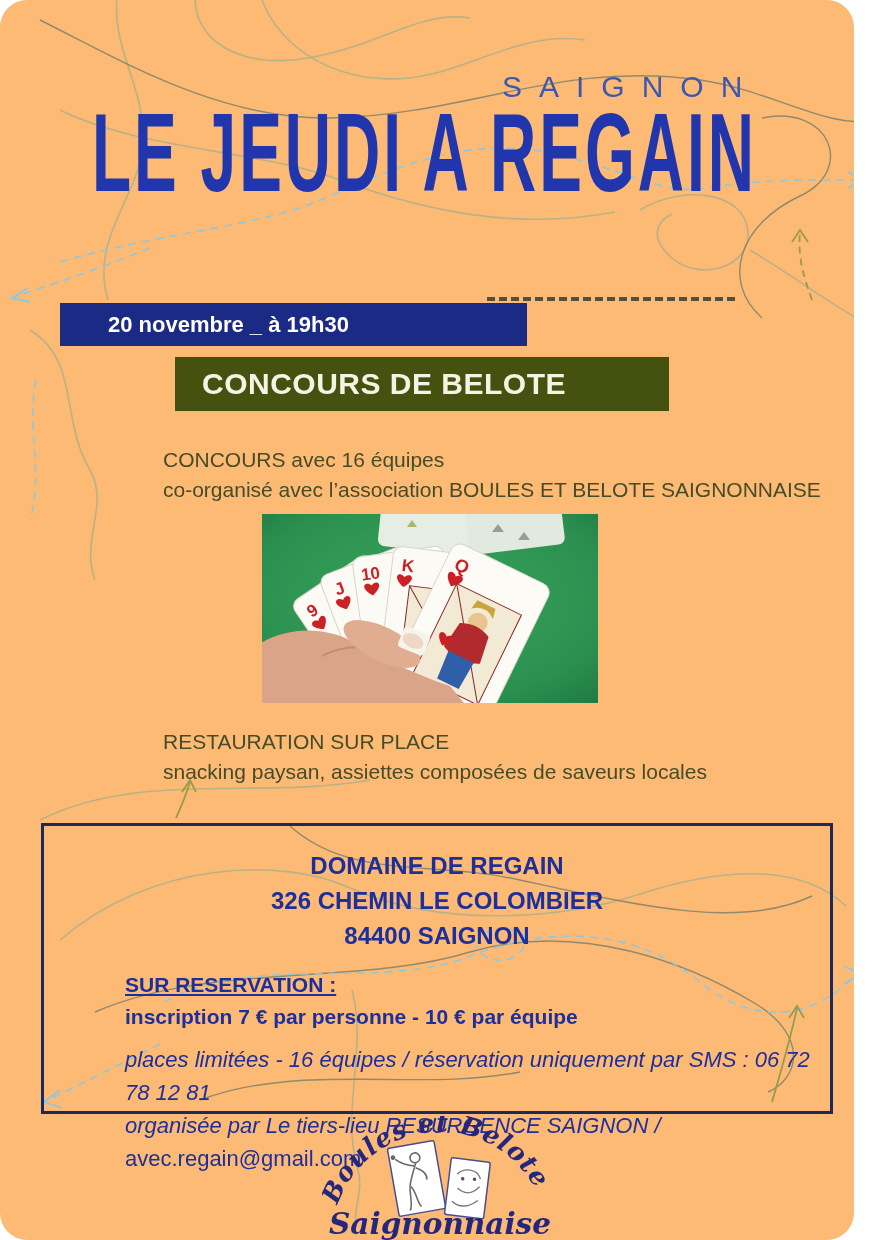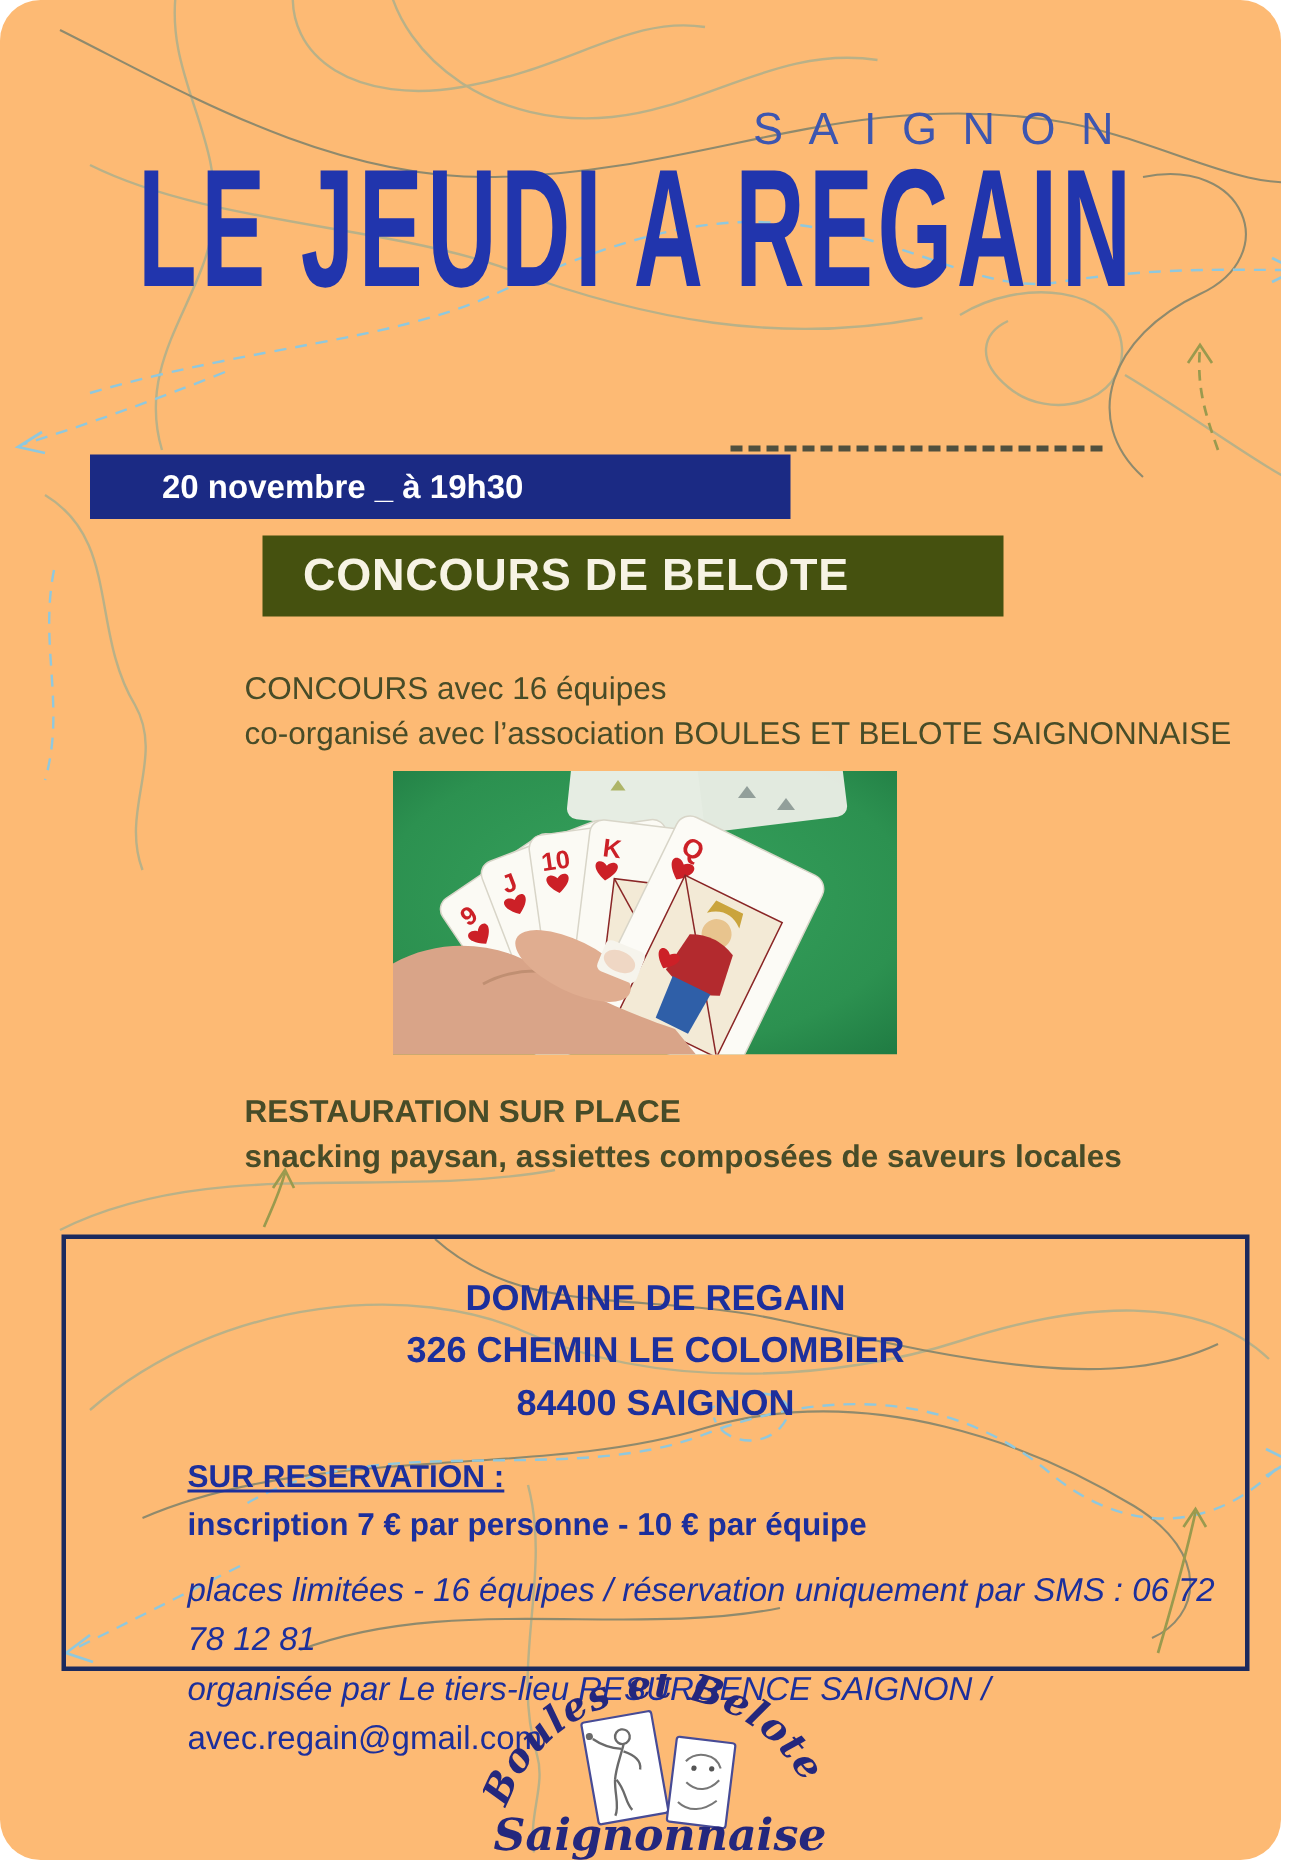--- a/index.html
+++ b/index.html
@@ -37,21 +37,21 @@
     line-height:43px; padding-left:48px; white-space:nowrap;
   }
   .event-banner {
     position:absolute; top:357px; left:155px; width:494px; height:54px;
     background:#45510f; color:#f7f3e4; font-weight:bold; font-size:30px;
     line-height:54px; padding-left:27px; letter-spacing:0.5px; white-space:nowrap;margin-left:20px;
   }
 
   .para { position:absolute; left:163px; color:#474c28; font-size:21px; line-height:30px; }
   .para-1 { top:445px; }
-  .para-2 { top:727px;font-weight:bold; }
+  .para-2 { top:727px; }
 
   .photo { position:absolute; top:514px; left:262px; width:336px; height:189px; }
   .photo svg { display:block; width:100%; height:100%; }
 
   .info-box {
     position:absolute; top:823px; left:41px; width:792px; height:291px;
     border:3px solid #1b2a5e; background:transparent;
   }
   .address {
     margin-top:22px; text-align:center; color:#1c2f9c;

